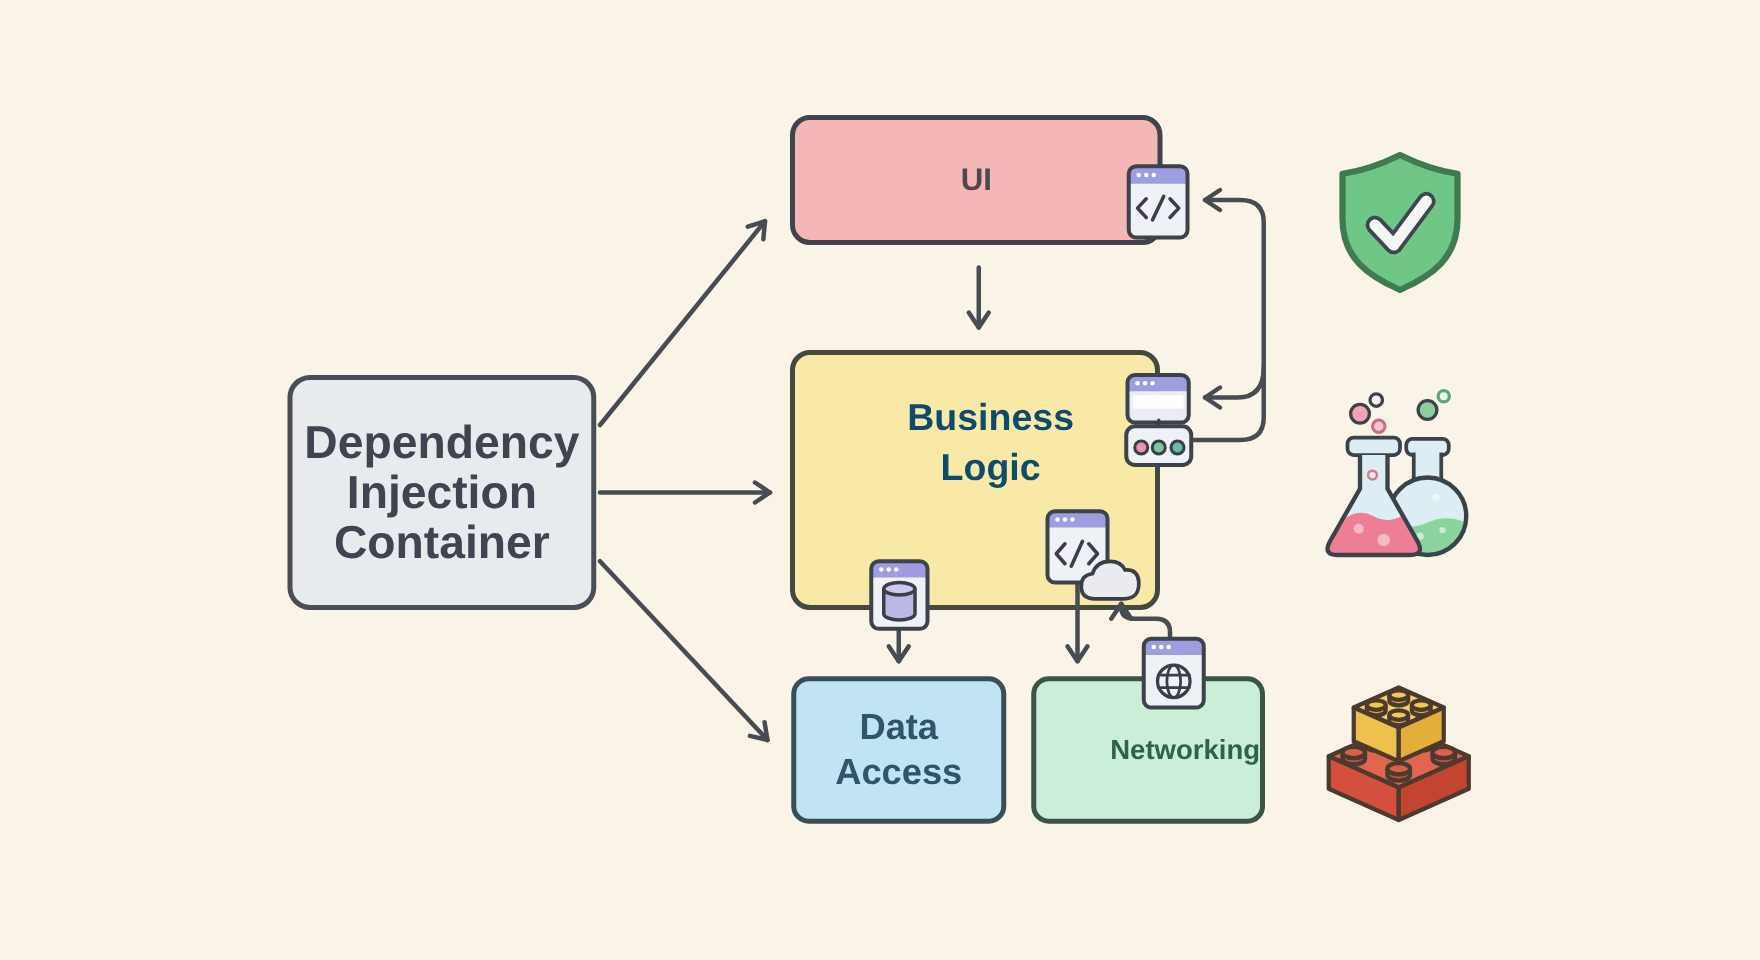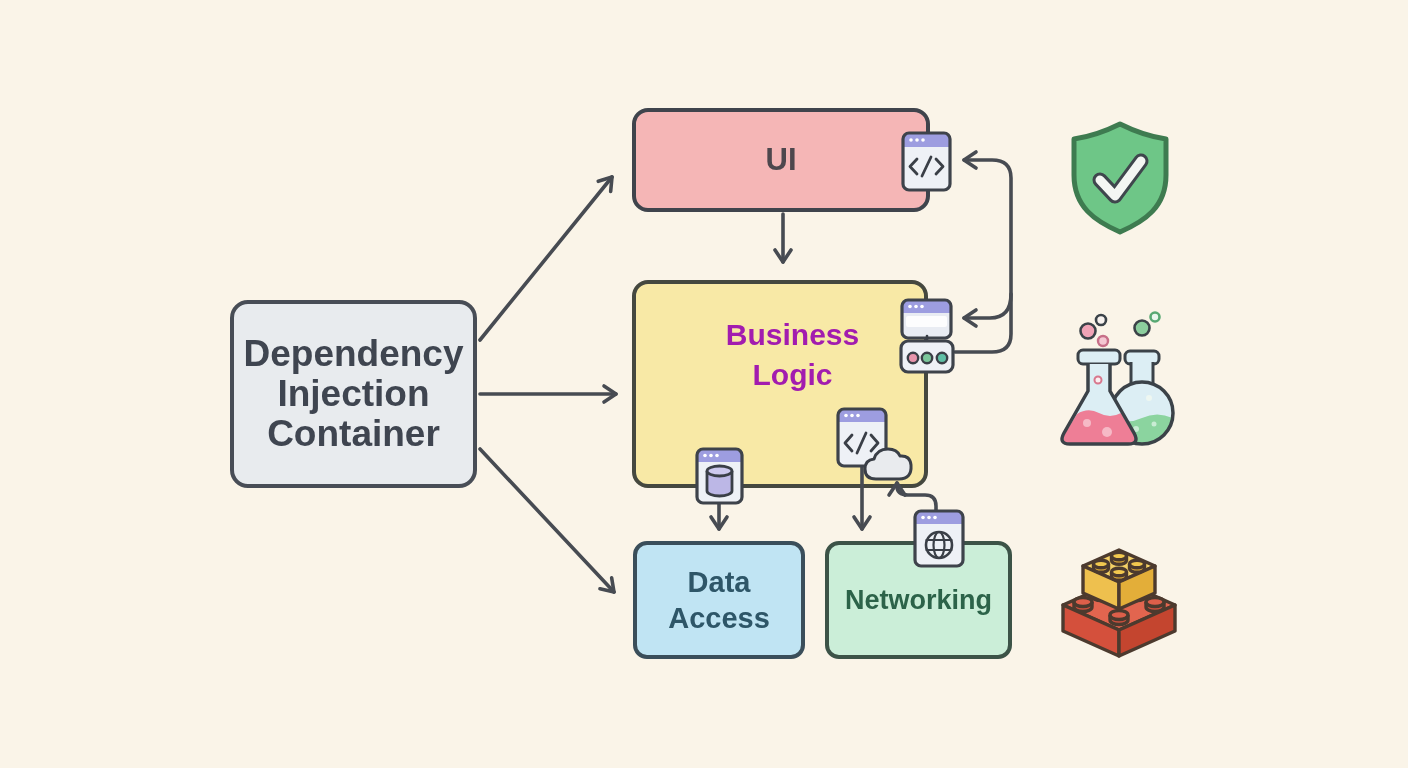--- a/index.html
+++ b/index.html
@@ -11,38 +11,38 @@
     position:absolute;display:flex;align-items:center;justify-content:center;
     text-align:center;font-weight:700;white-space:pre-line;box-sizing:border-box;
     z-index:1;
   }
   .di-box{
     left:230px;top:300px;width:247px;height:188px;
     background:#e8ebee;border:4px solid #484d56;border-radius:18px;
     color:#3f4550;font-size:37px;line-height:40px;
   }
   .ui-box{
-    left:632px;top:108px;width:298px;height:104px;
+    left:632px;top:92px;width:298px;height:104px;
     background:#f5b6b6;border:4px solid #3f444c;border-radius:16px;
-    color:#4e474d;font-size:31px;
+    color:#4e474d;font-size:25px;
   }
   .bl-box{
     left:632px;top:280px;width:296px;height:208px;
     background:#f8e9a6;border:4px solid #45483f;border-radius:16px;
-    color:#a21caf;font-size:30px;line-height:40px;padding-bottom:58px;padding-left:25px;
+    color:#0c4a6e;font-size:30px;line-height:40px;padding-bottom:58px;padding-left:25px;
   }
   .da-box{
     left:633px;top:541px;width:172px;height:118px;
     background:#c0e4f3;border:4px solid #3a4e5a;border-radius:14px;
     color:#2e5668;font-size:29px;line-height:36px;
   }
   .nw-box{
     left:825px;top:541px;width:187px;height:118px;
     background:#cbeed8;border:4px solid #3c5347;border-radius:14px;
-    color:#2c6349;font-size:27px;
+    color:#2c6349;font-size:22px;justify-content:flex-end;
   }
   .overlay{position:absolute;left:0;top:0;z-index:5;pointer-events:none;}
   .side-icon{position:absolute;z-index:4;}
   .shield-pos{left:1068px;top:119px;}
   .flasks-pos{left:1051px;top:302px;}
   .lego-pos{left:1056px;top:542px;}
 </style>
 </head>
 <body>
 

